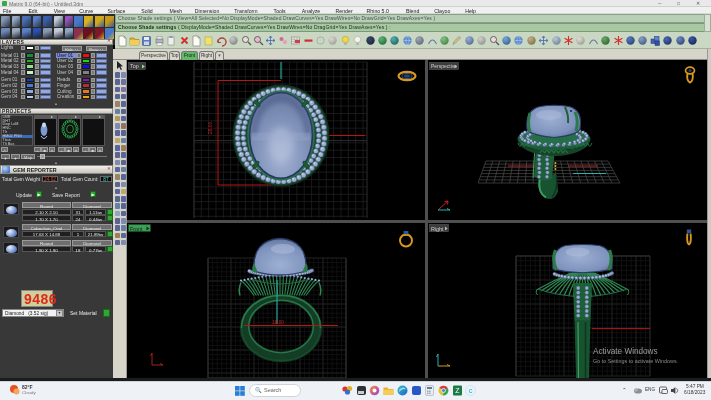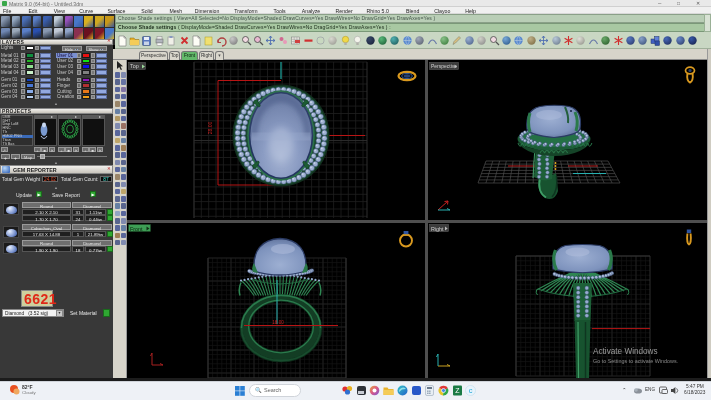--- a/index.html
+++ b/index.html
@@ -1227,21 +1227,21 @@
 <div class="abs" style="left:3px;top:242px;width:16px;height:12px;background:#1a1a1a;border:1px solid #444">
       <div style="position:absolute;left:2px;top:1.5px;width:11px;height:8px;background:radial-gradient(circle at 35% 30%,#e8f0ff,#8098d0 55%,#3050a0);border-radius:50% 50% 45% 45%"></div>
     </div>
 <div class="abs" style="left:22px;top:239.5px;width:49px;height:6px;background:#6e6e6e;border:1px solid #999;color:#e8e8e8;font-size:4.4px;text-align:center;padding-top:0.7px">Round</div>
 <div class="abs" style="left:72px;top:239.5px;width:40px;height:6px;background:#6e6e6e;border:1px solid #999;color:#e8e8e8;font-size:4.4px;text-align:center;padding-top:0.7px">Diamond</div>
 <div class="abs" style="left:22px;top:246px;width:49px;height:6px;background:#1f1f1f;border:1px solid #555;color:#e8e8e8;font-size:4.4px;text-align:center;padding-top:0.7px">1.90 X 1.90</div>
 <div class="abs" style="left:72px;top:246px;width:12px;height:6px;background:#1f1f1f;border:1px solid #555;color:#e8e8e8;font-size:4.4px;text-align:center;padding-top:0.7px">18</div>
 <div class="abs" style="left:85px;top:246px;width:21px;height:6px;background:#1f1f1f;border:1px solid #555;color:#e8e8e8;font-size:4.4px;text-align:center;padding-top:0.7px">0.77tw</div>
 <div class="abs" style="left:107px;top:246px;width:6px;height:6px;background:#2fa832;border:1px solid #1a6a1c"></div>
 <div class="abs" style="left:21px;top:290px;width:32px;height:17px;background:#cfcf9d;border:1px solid #888"></div>
-<div class="tx" style="left:24px;top:290.5px;font-size:14px;color:#e02818;letter-spacing:0.5px"><b>6621</b></div>
+<div class="tx" style="left:24px;top:290.5px;font-size:14px;color:#e02818;letter-spacing:0.5px"><b>9486</b></div>
 <div class="abs" style="left:2px;top:309px;width:62px;height:8px;background:#f2f2f2;border:1px solid #888;color:#222;font-size:4.8px;padding:1.4px 2px">Diamond &nbsp;&nbsp;(3.52 sig)</div>
 <div class="abs" style="left:56px;top:309.5px;width:7px;height:7px;background:#c8c8c8;border:1px solid #888;font-size:3.5px;text-align:center;color:#333">▼</div>
 <div class="tx" style="left:70px;top:310px;font-size:5px;color:#e8e8e8;">Set Material</div>
 <div class="abs" style="left:103px;top:309px;width:7px;height:7.5px;background:#2fa832;border:1px solid #1a6a1c"></div>
 <div class="abs" style="left:0px;top:381px;width:711px;height:19px;background:#eef1f6;border-top:1px solid #d0d4da"></div>
 <svg class="abs" style="left:9px;top:384px" width="12" height="12">
       <circle cx="5" cy="5" r="4" fill="#e85020"></circle>
       <circle cx="7.5" cy="7.5" r="3" fill="#f0a860"></circle>
     </svg>
 <div class="tx" style="left:22px;top:383.5px;font-size:5px;color:#333;"><b>82°F</b></div>

